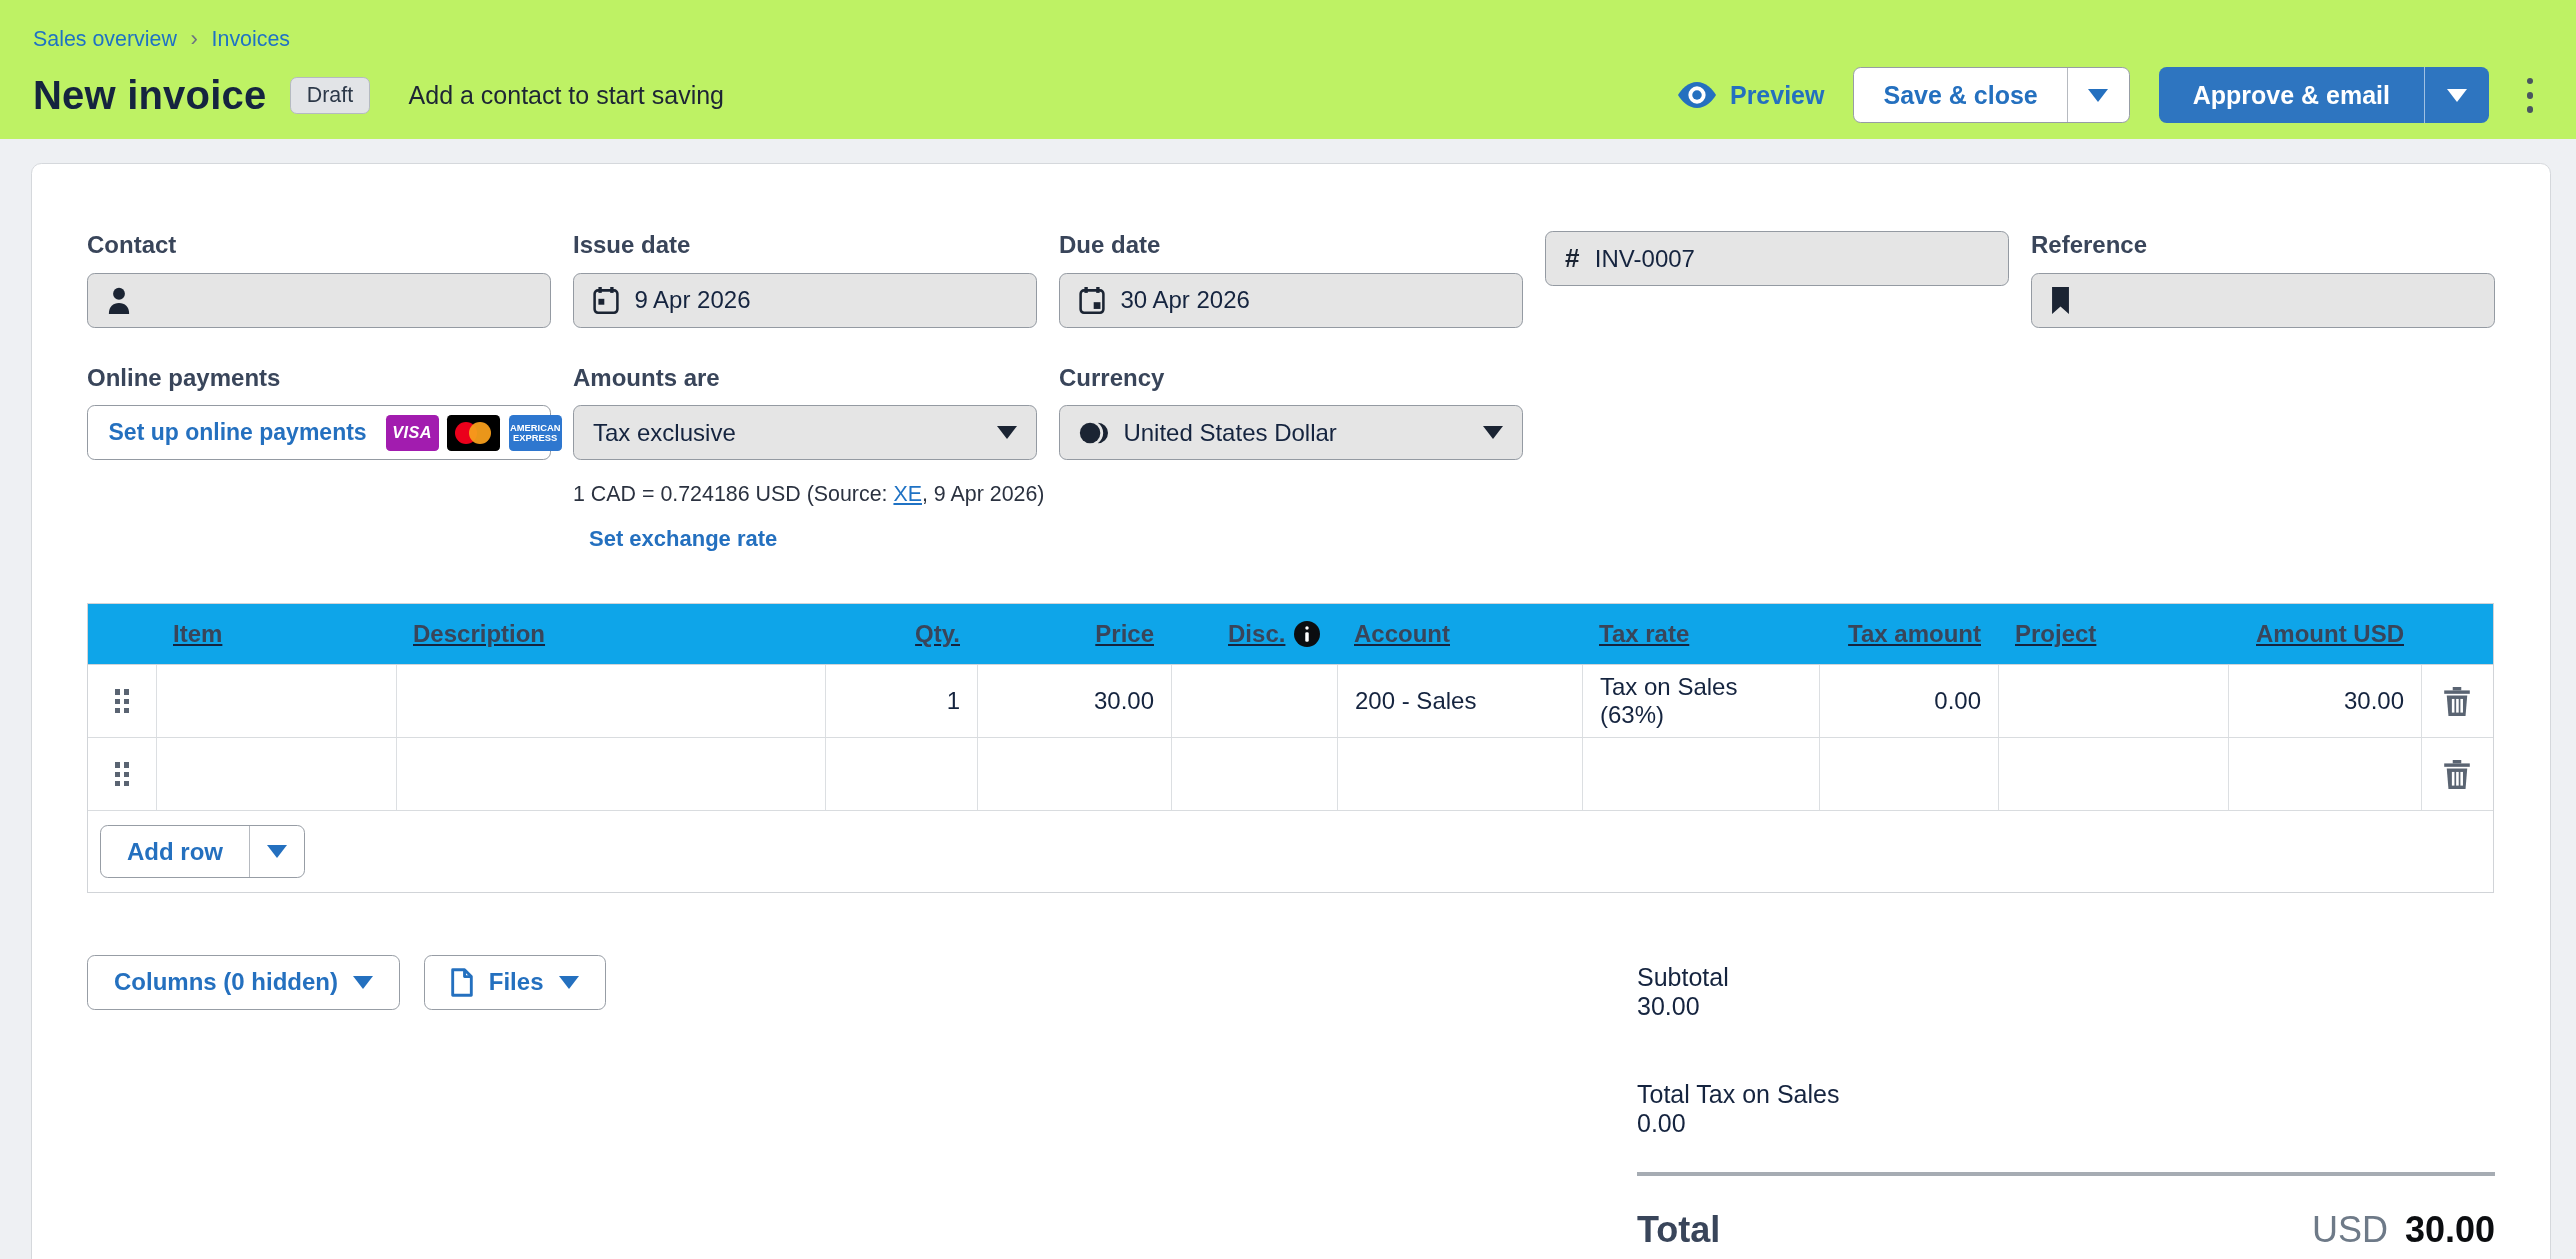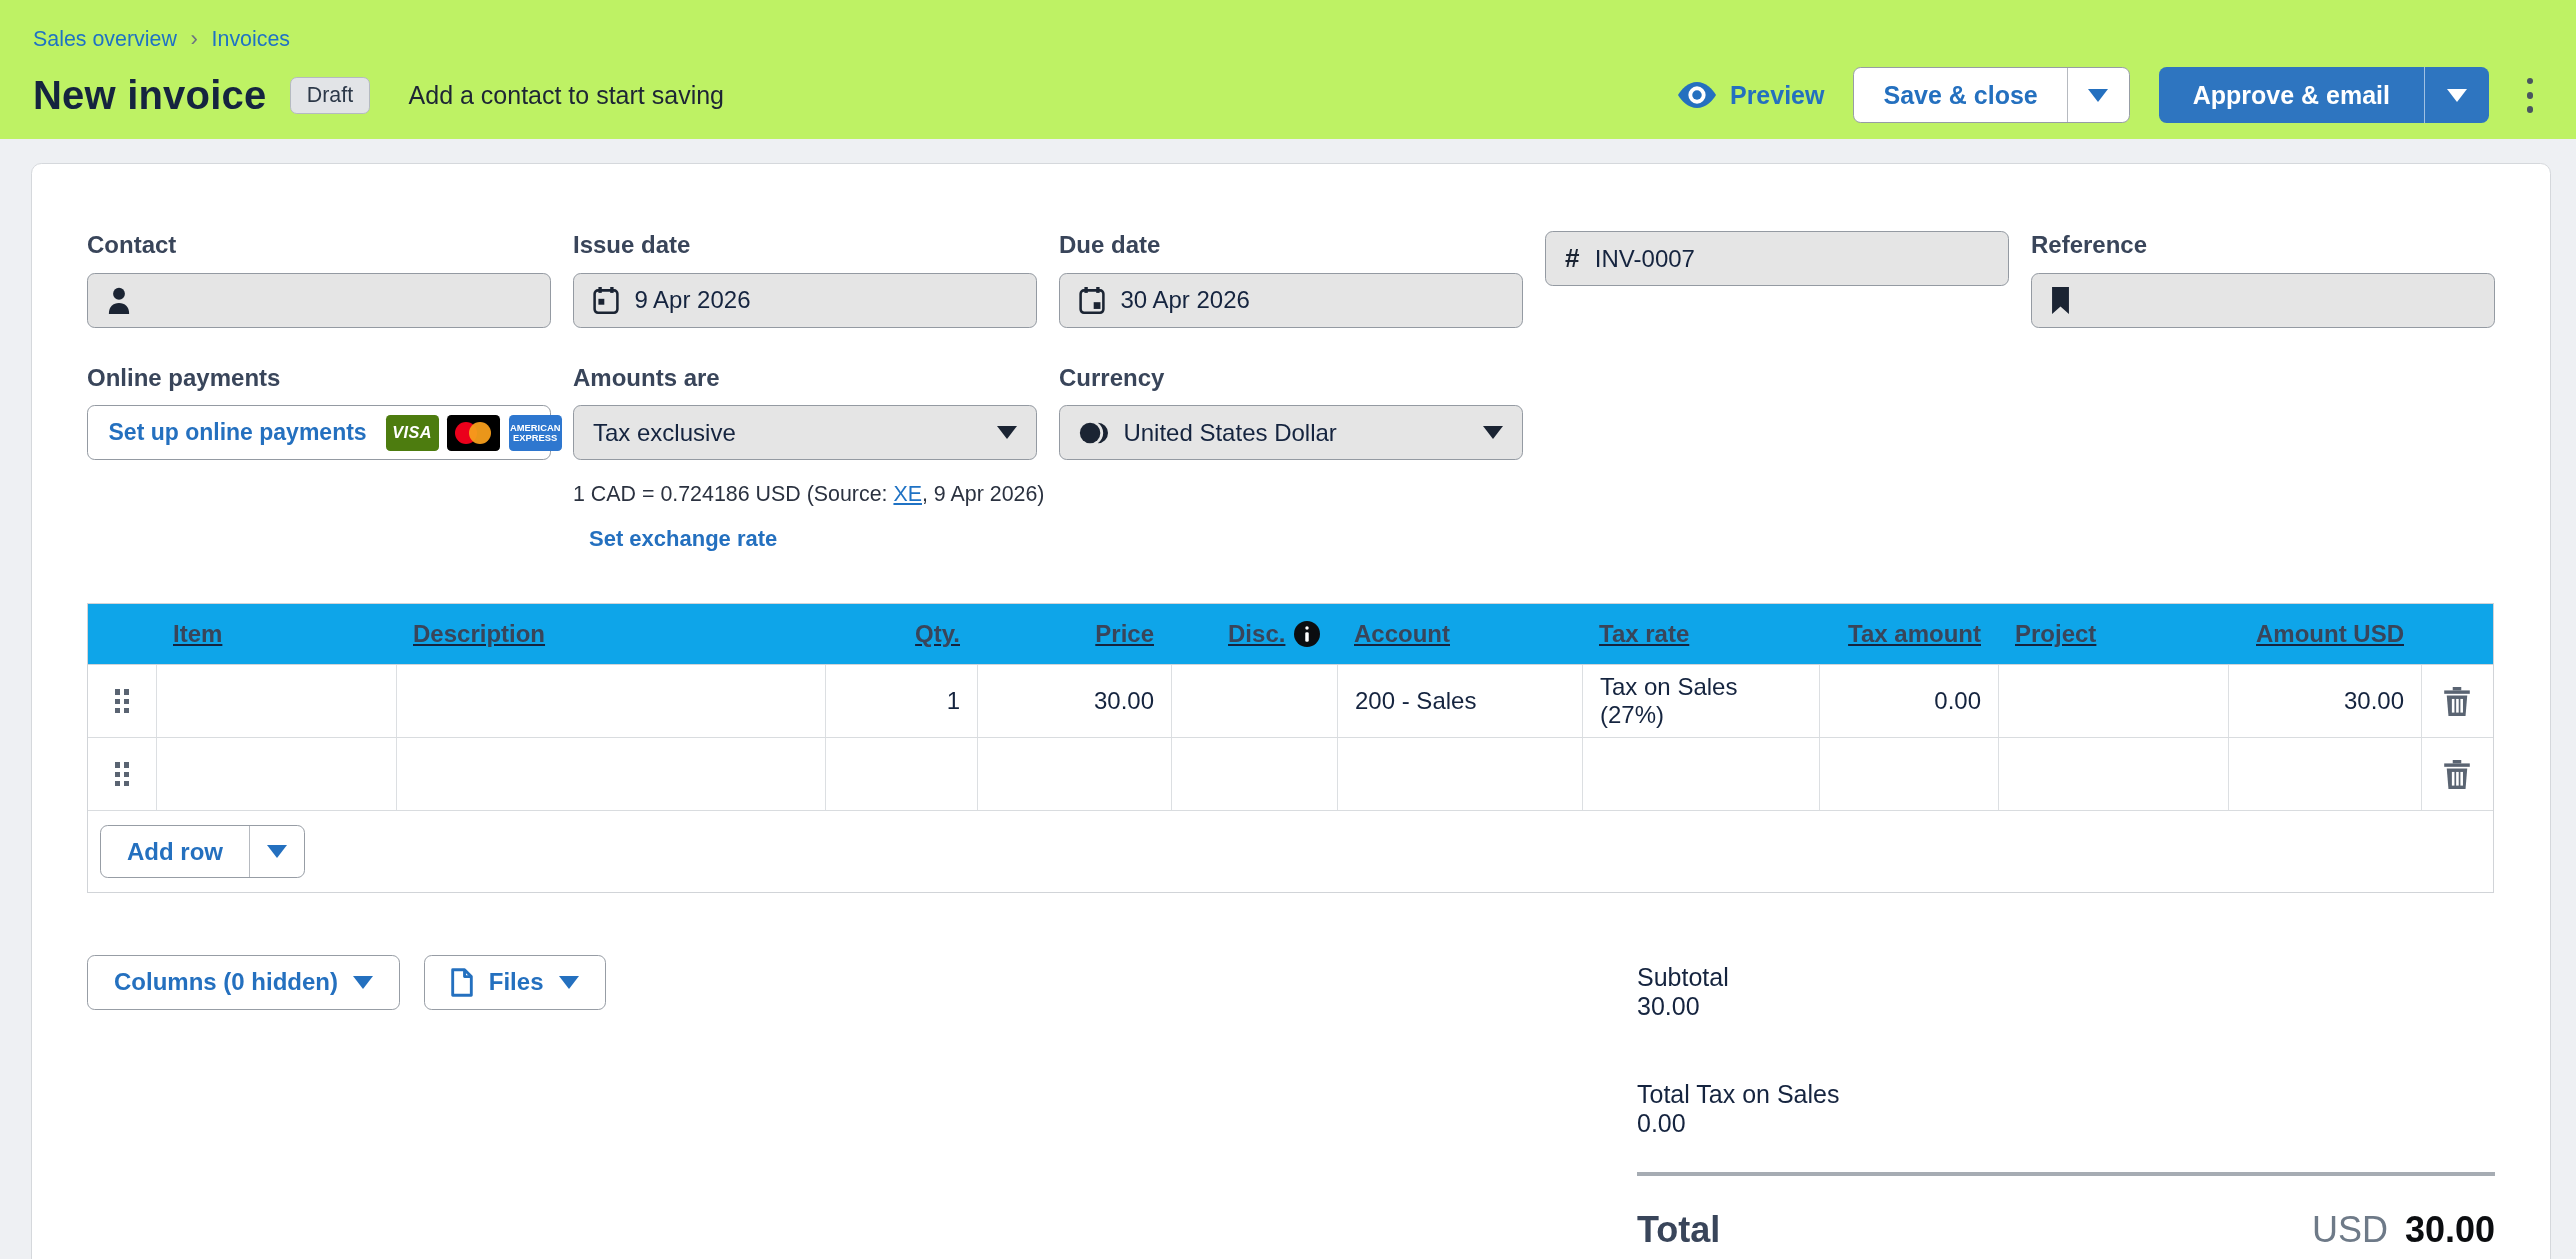--- a/index.html
+++ b/index.html
@@ -37,21 +37,21 @@
   .field { width:464px; }
   .field label { display:block; font-size:24px; font-weight:bold; color:#39455a; margin-bottom:13.7px; }
   .inputbox { height:55px; border:1.7px solid #949aa2; border-radius:7.7px; background:#e5e5e5; display:flex; align-items:center; padding:0 19px; gap:15.4px; font-size:24px; color:#15243f; }
   .inputbox .hash { font-size:26px; color:#1b2433; font-weight:bold; }
   .selectbox { cursor:pointer; }
   .selectbox .caret { margin-left:auto; }
 
   .paybox { height:55px; border:1.7px solid #949aa2; border-radius:7.7px; display:flex; align-items:center; padding:0 13.7px 0 20.5px; gap:8.6px; }
   .paylink { color:#2470bf; font-size:23px; font-weight:bold; margin-right:10.3px; cursor:pointer; white-space:nowrap; }
   .cardchip { width:53px; height:36px; border-radius:4.3px; display:flex; align-items:center; justify-content:center; flex:none; }
-  .chip-visa { background:#4d7c0f; color:#fff; font-size:16.3px; font-weight:bold; font-style:italic; letter-spacing:0.4px; }
+  .chip-visa { background:#a21caf; color:#fff; font-size:16.3px; font-weight:bold; font-style:italic; letter-spacing:0.4px; }
   .chip-mc { background:#000; position:relative; }
   .chip-mc .c1,.chip-mc .c2 { position:absolute; top:6.8px; width:22px; height:22px; border-radius:50%; }
   .chip-mc .c1 { left:7.7px; background:#eb001b; }
   .chip-mc .c2 { left:22px; background:#f79e1b; mix-blend-mode:normal; opacity:.95; }
   .chip-amex { background:#2e77cf; color:#fff; font-size:9.4px; font-weight:bold; text-align:center; line-height:10.3px; text-transform:uppercase; }
 
   .fx-note { margin:22px 0 0 486px; font-size:21.4px; color:#2b3240; }
   .fx-note a { color:#1f72c4; text-decoration:underline; cursor:pointer; }
   .fx-set { margin:19px 0 0 502px; font-size:22px; font-weight:bold; color:#2470bf; cursor:pointer; }
 
@@ -283,21 +283,21 @@
             <i></i>
             <i></i>
           </span>
       </div>
       <div class="tcell"></div>
       <div class="tcell"></div>
       <div class="tcell right">1</div>
       <div class="tcell right">30.00</div>
       <div class="tcell right"></div>
       <div class="tcell">200 - Sales</div>
-      <div class="tcell">Tax on Sales (27%)</div>
+      <div class="tcell">Tax on Sales (63%)</div>
       <div class="tcell right">0.00</div>
       <div class="tcell"></div>
       <div class="tcell right">30.00</div>
       <div class="tcell trashcell">
         <span>
           <svg width="26" height="29" viewBox="0 0 30 34">
             <rect x="10" y="0" width="10" height="4" fill="#5a6472"></rect>
             <rect x="0" y="4" width="30" height="4" fill="#5a6472"></rect>
             <path d="M3 10h24l-2 24H5z" fill="#5a6472"></path>
             <rect x="9" y="14" width="3" height="16" fill="#fff"></rect>

